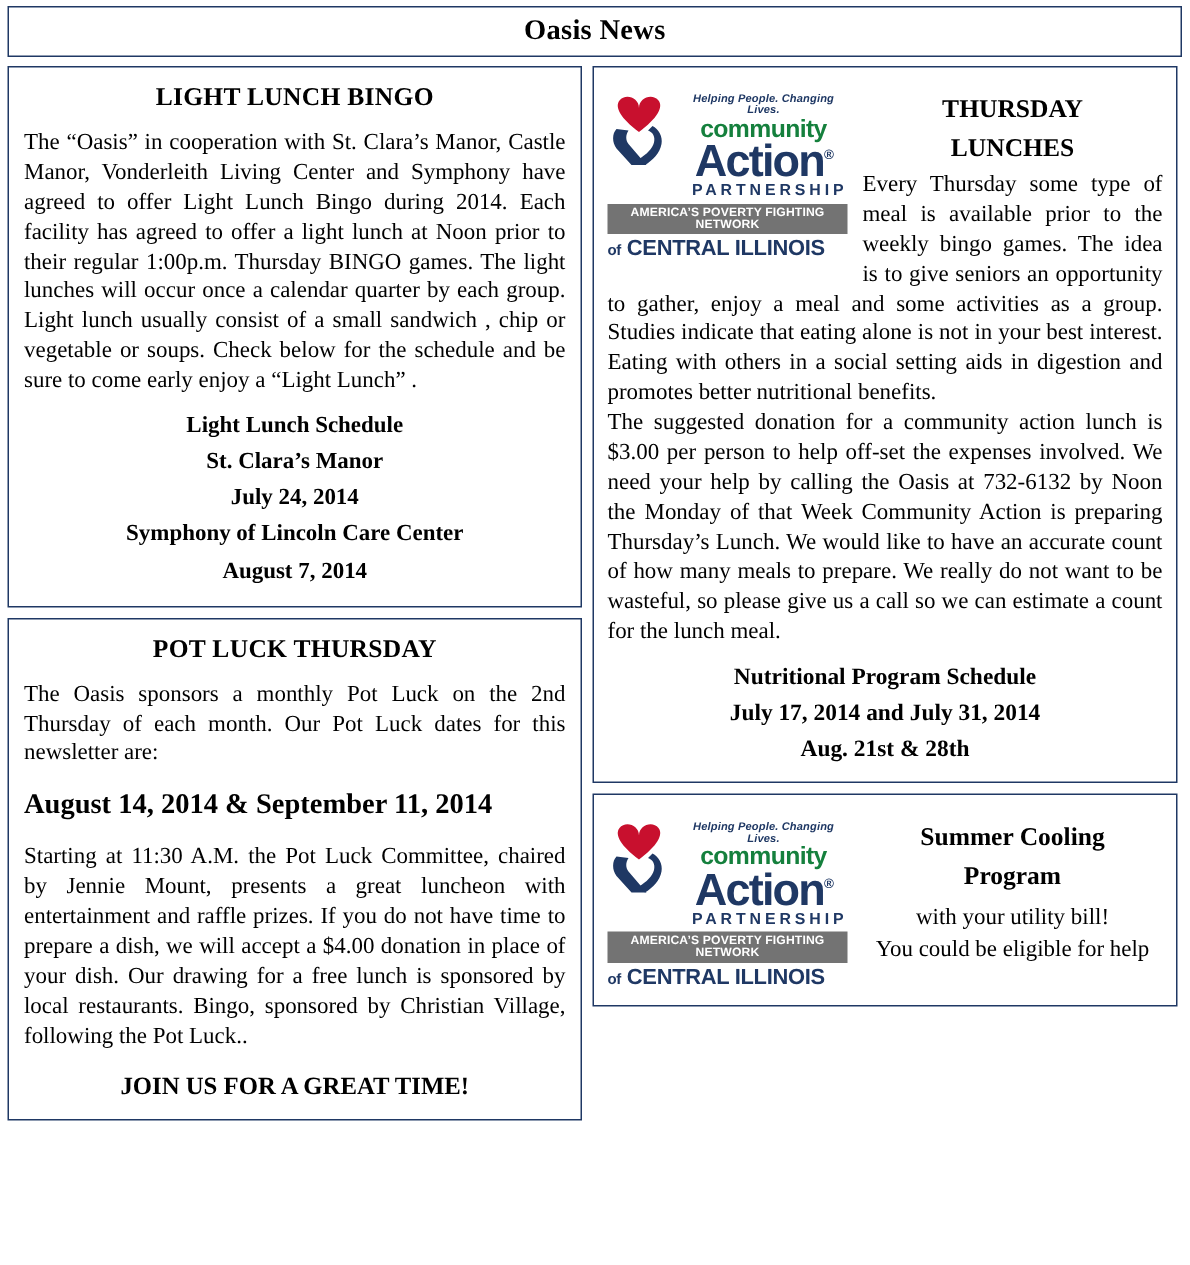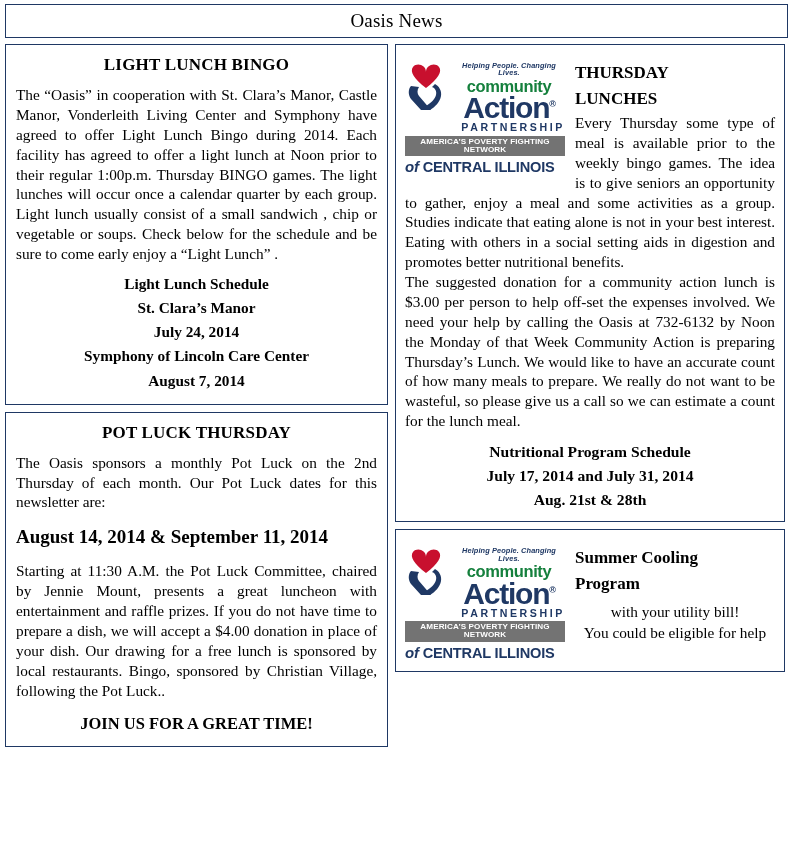--- a/index.html
+++ b/index.html
@@ -24,21 +24,21 @@
   .masthead {
     border: 1px solid #1f3864;
     height: 32px;
     display: flex;
     align-items: center;
     justify-content: center;
     margin-bottom: 6px;
   }
   .masthead .title {
     font-size: 19px;
-    font-weight: normal;
+    font-weight: bold;
     letter-spacing: 0.2px;
   }
   
   .columns {
     display: flex;
     gap: 7px;
     align-items: flex-start;
   }
   .col-left { width: 383px; }
   .col-right { width: 390px; }
@@ -92,21 +92,21 @@
   
   .with-logo {
     position: relative;
   }
   .logo-float {
     float: left;
     width: 160px;
     margin: 0 10px 2px 0;
   }
   .headline-right {
-    text-align: left;
+    text-align: center;
     font-size: 17px;
     font-weight: bold;
     line-height: 1.5;
     margin: 8px 0 2px 0;
     overflow: hidden;
   }
   .headline-right .ln { display: block; }
   .clearfix::after { content: ""; display: table; clear: both; }
 
   
@@ -170,22 +170,21 @@
     margin-top: 3px;
   }
   .ca-central {
     margin-top: 3px;
     font-size: 14.6px;
     font-weight: bold;
     color: #1f3864;
     letter-spacing: -0.2px;
   }
   .ca-central .of {
-    font-size: 15px;
-    font-style: italic;
+    font-size: 10px;
   }
   .nutrition {
     text-align: center;
     font-weight: bold;
     font-size: 15.6px;
     line-height: 1.55;
     margin-top: 8px;
   }
   .cool-body {
     font-size: 15.3px;

